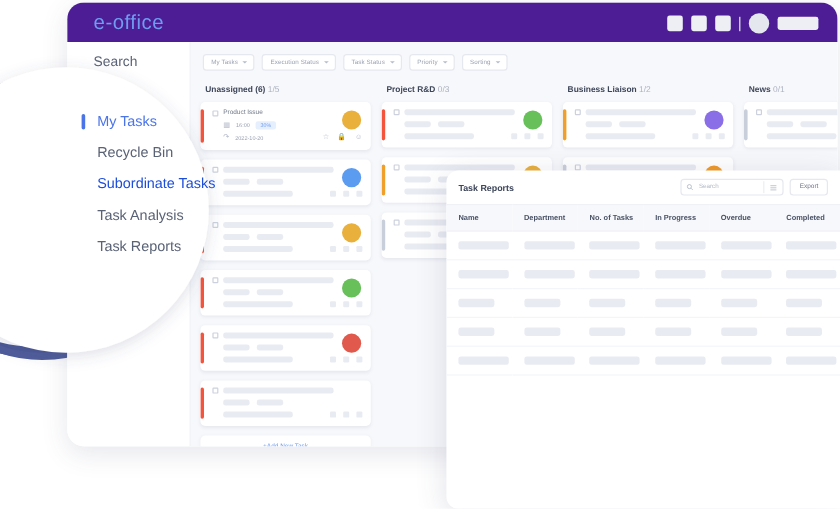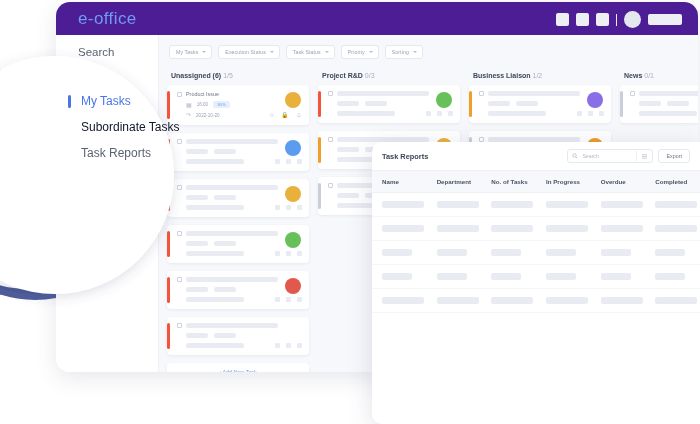--- a/index.html
+++ b/index.html
@@ -469,21 +469,27 @@
     <circle cx="55" cy="175" r="119" fill="#ffffff" filter="url(#lensShadow)"></circle>
   </svg>
 
   <div style="position:absolute;z-index:21;left:0;top:0;width:700px;height:424px;pointer-events:none">
     <div style="position:absolute;left:68px;top:88px;pointer-events:auto">
       <div style="display:flex;align-items:center;height:26px">
         <span style="width:3px;height:13px;background:#4a74e8;border-radius:2px;margin-right:10px"></span>
         <span style="font-size:12px;color:#4a74e8">My Tasks</span>
       </div>
       <div style="display:flex;align-items:center;height:26px;padding-left:13px">
-        <span style="font-size:12px;color:#0f172a">Subordinate Tasks</span>
+        <span style="font-size:12px;color:#5a6276">Recycle Bin</span>
+      </div>
+      <div style="display:flex;align-items:center;height:26px;padding-left:13px">
+        <span style="font-size:12px;color:#1d4ed8">Subordinate Tasks</span>
+      </div>
+      <div style="display:flex;align-items:center;height:26px;padding-left:13px">
+        <span style="font-size:12px;color:#5a6276">Task Analysis</span>
       </div>
       <div style="display:flex;align-items:center;height:26px;padding-left:13px">
         <span style="font-size:12px;color:#5a6276">Task Reports</span>
       </div>
     </div>
   </div>
 
   <div class="reports">
     <div class="rep-head">
       <div class="rep-title">Task Reports</div>

